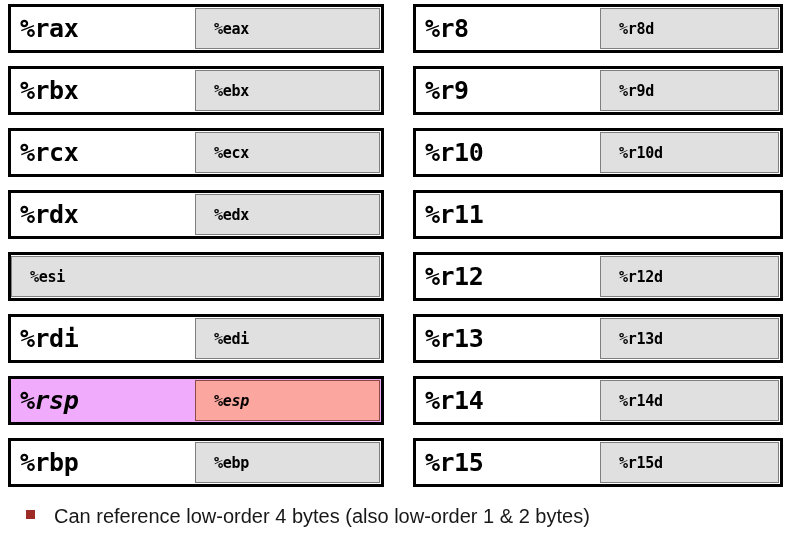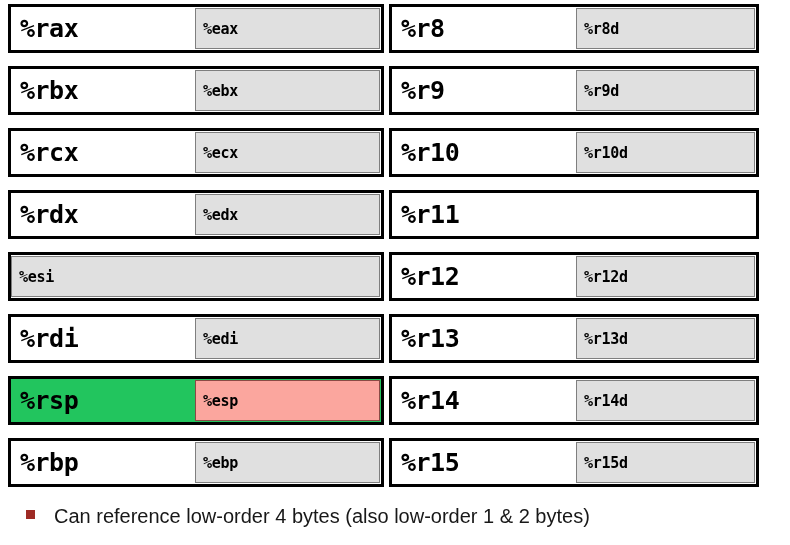--- a/index.html
+++ b/index.html
@@ -21,37 +21,38 @@
     height: 545px;
     text-align: right;
   }
 
   
   .reg-table {
     position: absolute;
     top: 4px;
   }
   .reg-table.left  { left: 8px;   width: 376px; }
-  .reg-table.right { left: 389px; width: 370px; }
+  .reg-table.right { left: 413px; width: 370px; }
 
   .reg-row {
     position: relative;
     box-sizing: border-box;
     height: 49px;
     margin-bottom: 13px;
     border: 3px solid #000000;
     background: #ffffff;
     display: flex;
     align-items: stretch;
   }
   .reg-row:last-child { margin-bottom: 16px; }
 
   .reg-row.highlight {
-    background: #22c55e;
+    background: #f0abfc;
     border-color: #000000;
+    font-style: italic;
   }
 
   .reg-64 {
     box-sizing: border-box;
     display: flex;
     align-items: center;
     padding-left: 9px;
     font-family: "DejaVu Sans Mono", "Liberation Mono", monospace;
     font-weight: bold;
     font-size: 25px;
@@ -63,21 +64,21 @@
   .right .reg-64 { width: 184px; }
 
   .reg-32 {
     box-sizing: border-box;
     flex: 1 1 auto;
     margin: 1px 1px 1px 0;
     border: 1px solid #7f7f7f;
     background: #e0e0e0;
     display: flex;
     align-items: center;
-    padding-left: 7px;
+    padding-left: 18px;
     font-family: "DejaVu Sans Mono", "Liberation Mono", monospace;
     font-weight: bold;
     font-size: 15px;
     letter-spacing: -0.3px;
     color: #000000;
     white-space: nowrap;
   }
   .reg-row.highlight .reg-32 {
     background: #fba69e;
     border-color: #8a4a45;

